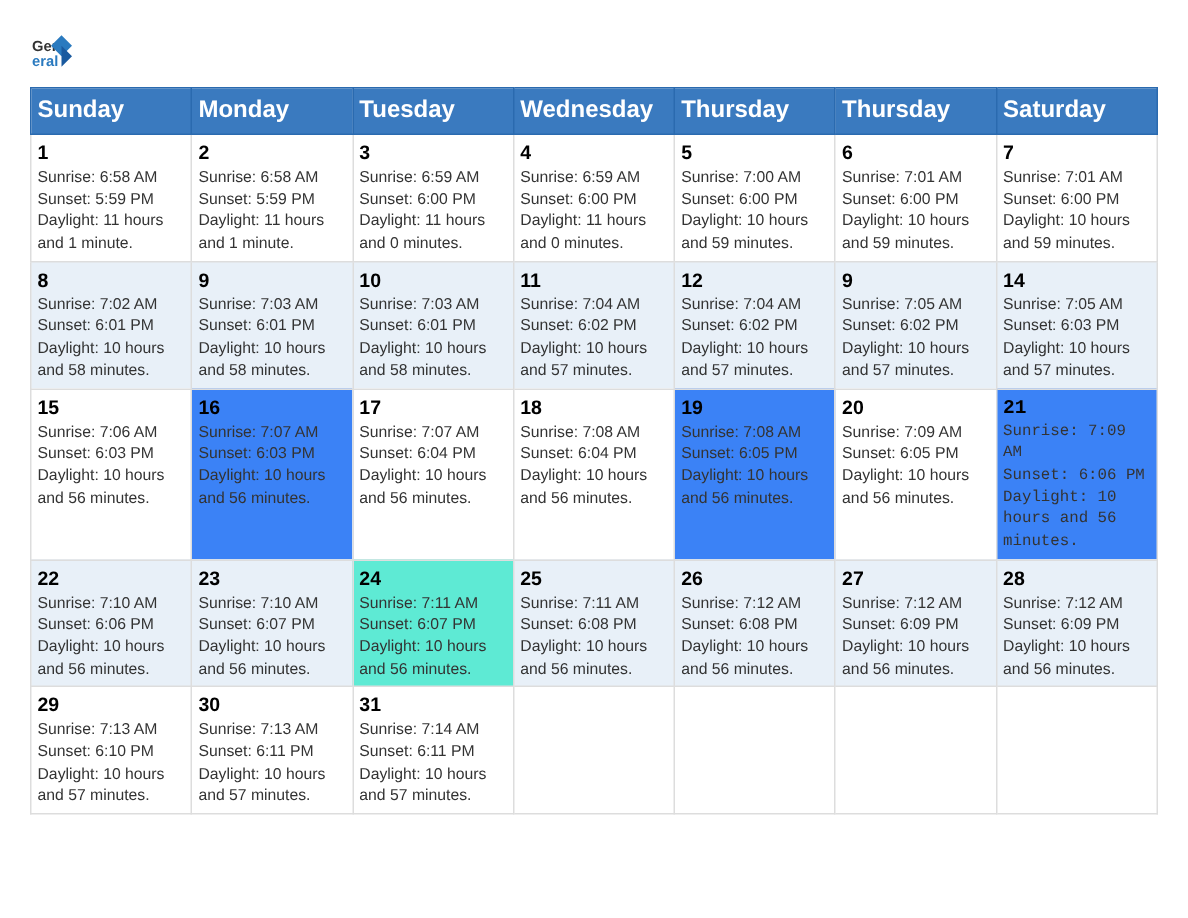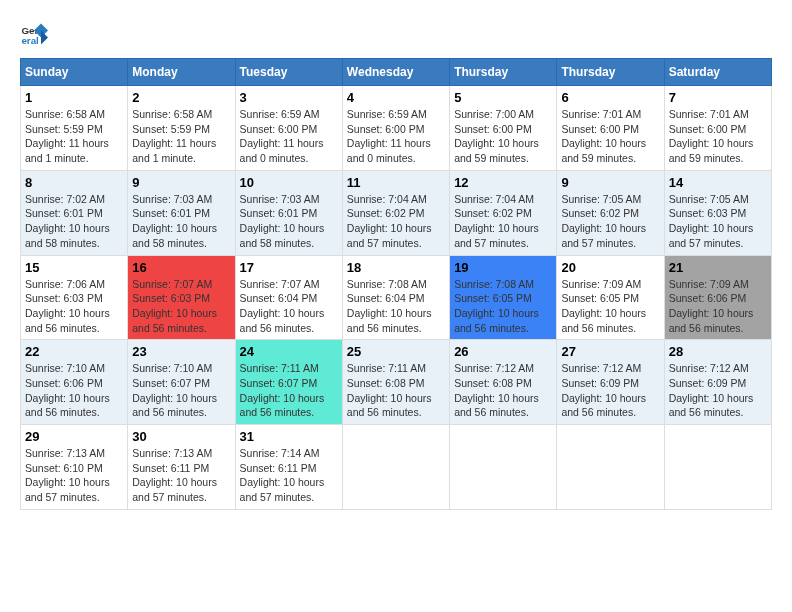--- a/index.html
+++ b/index.html
@@ -57,21 +57,21 @@
       border-collapse: collapse;
       font-size: 11px;
     }
     thead tr {
       background: #3a7abf;
       color: #fff;
     }
     thead th {
       padding: 6px 4px;
       text-align: left;
-      font-size: 12px;
+      font-size: 16px;
       font-weight: bold;
       border: 1px solid #2a6aaf;
     }
     tbody tr {
       background: #fff;
     }
     tbody tr:nth-child(odd) {
       background: #f5f5f5;
     }
     tbody td {
@@ -248,21 +248,21 @@
       </tr>
       <tr style="background: rgb(255, 255, 255); margin-left: 40px;">
         <td style="background: rgb(255, 255, 255);">
         <span class="day-num">15</span>
         <div class="day-info">
           Sunrise: 7:06 AM<br>
           Sunset: 6:03 PM<br>
           Daylight: 10 hours and 56 minutes.
         </div>
       </td>
-        <td style="background: #ef4444;">
+        <td style="background: #3b82f6;">
         <span class="day-num">16</span>
         <div class="day-info">
           Sunrise: 7:07 AM<br>
           Sunset: 6:03 PM<br>
           Daylight: 10 hours and 56 minutes.
         </div>
       </td>
         <td style="background: rgb(255, 255, 255);">
         <span class="day-num">17</span>
         <div class="day-info">
@@ -288,21 +288,21 @@
         </div>
       </td>
         <td style="background: rgb(255, 255, 255);">
         <span class="day-num">20</span>
         <div class="day-info">
           Sunrise: 7:09 AM<br>
           Sunset: 6:05 PM<br>
           Daylight: 10 hours and 56 minutes.
         </div>
       </td>
-        <td style="background: #a3a3a3;">
+        <td style="background: #3b82f6; font-family: Liberation Mono, monospace;">
         <span class="day-num">21</span>
         <div class="day-info">
           Sunrise: 7:09 AM<br>
           Sunset: 6:06 PM<br>
           Daylight: 10 hours and 56 minutes.
         </div>
       </td>
       </tr>
       <tr style="background: rgb(232, 240, 248);">
         <td style="background: rgb(232, 240, 248);">

